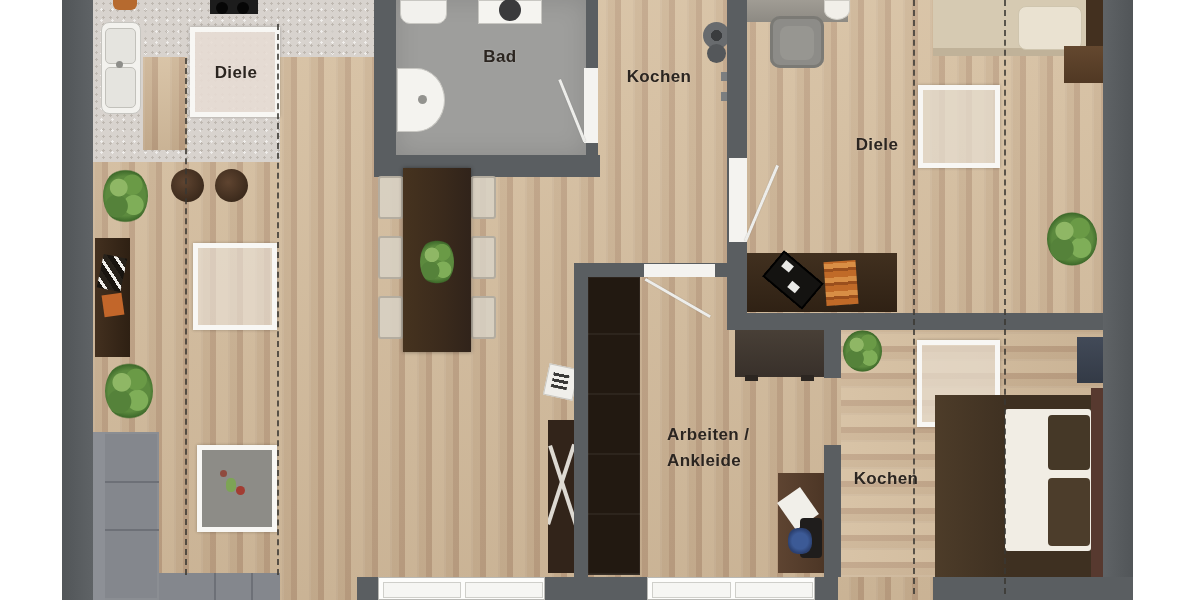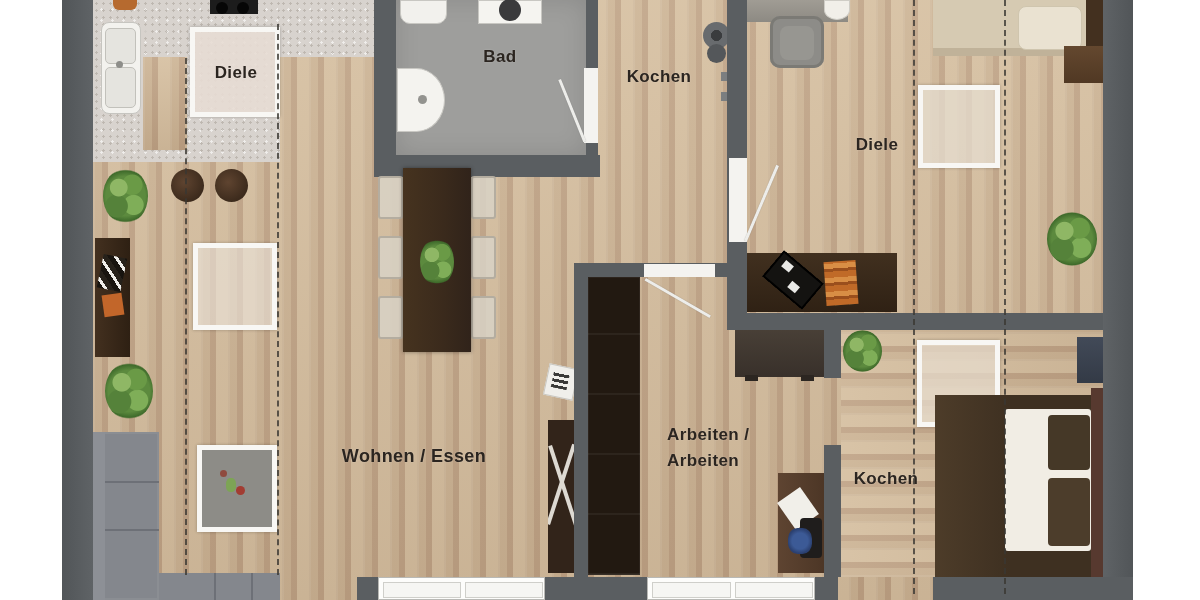--- a/index.html
+++ b/index.html
@@ -119,21 +119,20 @@
 
   <div class="abs" style="left:93px;top:432px;width:66px;height:168px;background:var(--sofa);box-shadow:inset 0 0 0 2px rgba(255,255,255,.06);">
     <div class="abs" style="left:0;top:49px;width:66px;height:2px;background:var(--sofa-seam);"></div>
     <div class="abs" style="left:0;top:97px;width:66px;height:2px;background:var(--sofa-seam);"></div>
     <div class="abs" style="left:0;top:0;width:12px;height:168px;background:#8d9096;"></div>
   </div>
   <div class="abs" style="left:159px;top:573px;width:121px;height:27px;background:var(--sofa);">
     <div class="abs" style="left:55px;top:0;width:2px;height:27px;background:var(--sofa-seam);"></div>
     <div class="abs" style="left:92px;top:0;width:2px;height:27px;background:var(--sofa-seam);"></div>
   </div>
-  <div class="abs lbl center" style="left:414px;top:456px;font-size:18px;">Wohnen / Essen</div>
 
   <div class="abs" style="left:548px;top:420px;width:32px;height:153px;background:#32241a;overflow:hidden;">
     <div class="abs" style="left:4px;top:25px;width:84px;height:4px;background:#ddd9d2;transform:rotate(72deg);transform-origin:0 0;"></div>
     <div class="abs" style="left:28px;top:25px;width:84px;height:4px;background:#ddd9d2;transform:rotate(108deg);transform-origin:0 0;"></div>
   </div>
   <div class="abs" style="left:546px;top:366px;width:28px;height:30px;background:#f0efeb;border:1px solid #c9c7c1;transform:rotate(12deg);">
     <div class="abs" style="left:5px;top:6px;width:16px;height:16px;background:repeating-linear-gradient(0deg,#3a3a38 0 3px,#f0efeb 3px 6px);"></div>
   </div>
 
   <div class="abs" style="left:588px;top:277px;width:52px;height:298px;background:var(--wardrobe);box-shadow:inset 0 0 0 1px rgba(255,255,255,.05);
@@ -142,21 +141,21 @@
     <div class="abs" style="left:10px;top:50px;width:13px;height:6px;background:#2c2621;"></div>
     <div class="abs" style="left:66px;top:50px;width:13px;height:6px;background:#2c2621;"></div>
   </div>
   <div class="abs" style="left:737px;top:495px;width:44px;height:63px;background:radial-gradient(ellipse at 55% 50%,#4a4a48 0 55%,#38383б 70%,rgba(0,0,0,0) 75%),radial-gradient(ellipse,#454543 0 68%,rgba(0,0,0,0) 72%);border-radius:45%;"></div>
   <div class="abs" style="left:778px;top:473px;width:50px;height:100px;background:linear-gradient(90deg,#5e4431,#4b3525);">
     <div class="abs" style="left:6px;top:19px;width:28px;height:33px;background:#f1efe9;transform:rotate(-35deg);"></div>
     <div class="abs" style="left:22px;top:45px;width:22px;height:40px;background:#1f1d1c;border-radius:4px;"></div>
     <div class="abs" style="left:10px;top:55px;width:24px;height:26px;background:radial-gradient(circle,#3c5a96 0 45%,#2b4070 70%);border-radius:40%;"></div>
   </div>
   <div class="abs lbl" style="left:667px;top:425px;">Arbeiten /</div>
-  <div class="abs lbl" style="left:667px;top:451px;">Arbeiten</div>
+  <div class="abs lbl" style="left:667px;top:451px;">Ankleide</div>
 
   <div class="abs" style="left:747px;top:0;width:101px;height:22px;background:linear-gradient(180deg,#a09c94,#8d8a83);"></div>
   <div class="abs" style="left:824px;top:0;width:24px;height:18px;background:#f1efe9;border-radius:0 0 50% 50%;border:1px solid #cfcdc6;"></div>
   <div class="abs" style="left:770px;top:16px;width:54px;height:52px;background:#8d8c88;border-radius:10px;box-shadow:inset 0 0 0 3px #7b7a75;">
     <div class="abs" style="left:10px;top:10px;width:34px;height:34px;background:#979691;border-radius:8px;"></div>
   </div>
   <div class="abs" style="left:933px;top:0;width:155px;height:56px;background:var(--kind-bed);box-shadow:inset 0 -8px 0 #c0b299;">
     <div class="abs" style="left:85px;top:6px;width:62px;height:42px;background:#eae2d1;border-radius:8px;border:1px solid #cfc5ae;"></div>
   </div>
   <div class="abs" style="left:1086px;top:0;width:17px;height:48px;background:#43301f;"></div>

